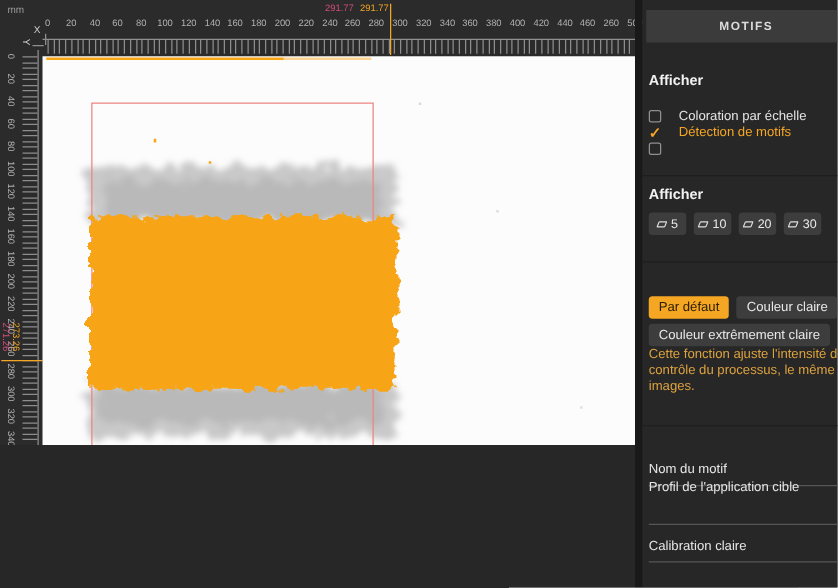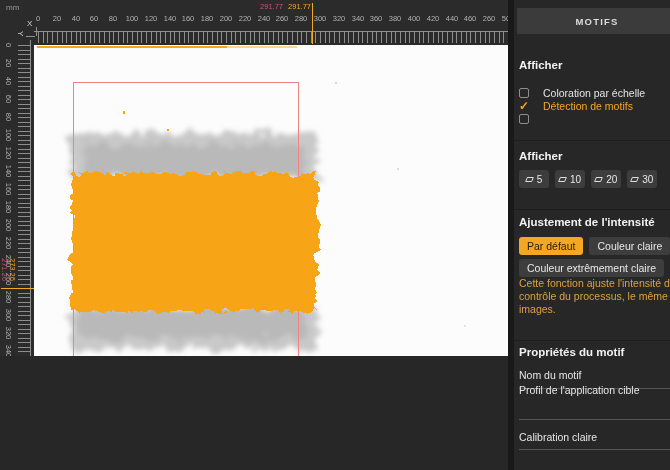--- a/index.html
+++ b/index.html
@@ -419,38 +419,36 @@
           <span>20</span>
         </span>
       <span class="btn erase-btn">
           <span class="eicon"></span>
           <span>30</span>
         </span>
     </div>
 
     <div class="sep" style="top:209px"></div>
 
-    <div class="heading" style="top:216px">Ajustement de l'intensité</div>
     <div class="int-row1">
       <span class="btn selected">Par défaut</span>
       <span class="btn">Couleur claire</span>
 
     </div>
     <div class="int-row2">
       <span class="btn">Couleur extrêmement claire</span>
     </div>
     <div class="desc">
       <div>Cette fonction ajuste l'intensité de l'ima</div>
       <div>contrôle du processus, le même réglage</div>
       <div>images.</div>
     </div>
 
     <div class="sep" style="top:340px"></div>
 
-    <div class="heading" style="top:346px">Propriétés du motif</div>
 
     <div class="field-label" style="top:369px">Nom du motif</div>
     <div class="field-line" style="top:388px"></div>
 
     <div class="field-label" style="top:384px">Profil de l'application cible</div>
     <div class="field-line" style="top:419px"></div>
 
     <div class="field-label" style="top:431px">Calibration claire</div>
     <div class="field-line" style="top:449px"></div>
   </div>

